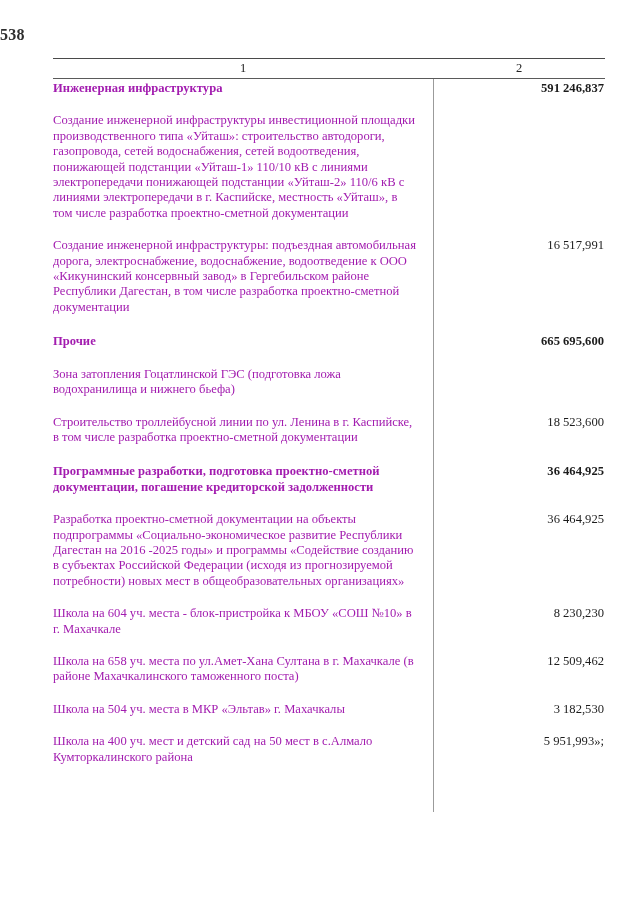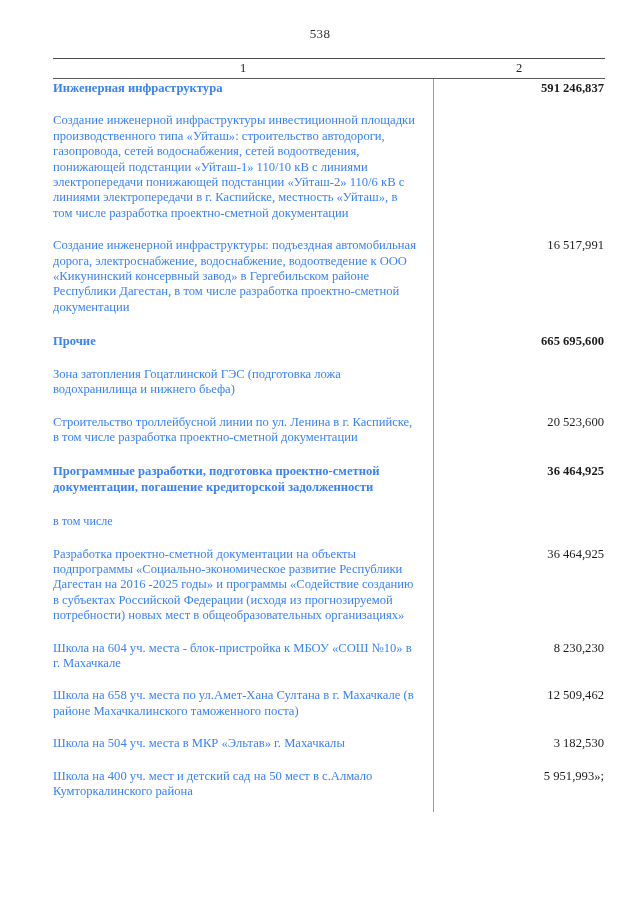--- a/index.html
+++ b/index.html
@@ -23,24 +23,25 @@
     width: 640px;
     height: 905px;
   }
 
   
   .page-number {
     position: absolute;
     top: 26px;
     left: 0;
     width: 640px;
-    text-align: center;
-    font-size: 13px;
+    text-align: left;
+    font-size: 16px;
     letter-spacing: 0.3px;
     color: #2e2e2e;
+    font-weight: bold;
   }
 
   
   .doc-table {
     position: absolute;
     top: 58px;
     left: 53px;
     width: 552px;
   }
 
@@ -86,21 +87,21 @@
     display: flex;
     align-items: flex-start;
     position: relative;
   }
   .row .desc {
     width: 380px;
     box-sizing: border-box;
     padding-right: 14px;
     font-size: 12.6px;
     line-height: 15.4px;
-    color: #3b82f6;
+    color: #a21caf;
     text-align: left;
     hyphens: manual;
   }
   .row .amount {
     width: 172px;
     box-sizing: border-box;
     padding-left: 28px;
     padding-right: 1px;
     font-size: 12.6px;
     line-height: 15.4px;
@@ -157,30 +158,26 @@
         </div>
         <div class="row sp-6 bold">
           <div class="desc">Прочие</div>
           <div class="amount">665 695,600</div>
         </div>
         <div class="row sp-5">
           <div class="desc">Зона затопления Гоцатлинской ГЭС (подготовка ложа водохранилища и нижнего бьефа)</div>
         </div>
         <div class="row sp-5">
           <div class="desc">Строительство троллейбусной линии по ул. Ленина в г. Каспийске, в том числе разработка проектно-сметной документации</div>
-          <div class="amount">20 523,600</div>
+          <div class="amount">18 523,600</div>
         </div>
         <div class="row sp-6 bold">
           <div class="desc">Программные разработки, подготовка проектно-сметной документации,   погашение кредиторской задолженности</div>
           <div class="amount">36 464,925</div>
         </div>
-        <div class="row sp-6 note">
-          <div class="desc">в том числе</div>
-          <div class="amount"></div>
-        </div>
         <div class="row sp-5">
           <div class="desc">Разработка проектно-сметной документации на объекты подпрограммы «Социально-экономическое развитие Республики Дагестан на 2016 -2025 годы» и программы «Содействие созданию в субъектах Российской Федерации (исходя из прогнозируемой потребности) новых мест в общеобразовательных организациях»</div>
           <div class="amount">36 464,925</div>
         </div>
         <div class="row sp-5">
           <div class="desc">Школа на 604 уч. места - блок-пристройка к МБОУ «СОШ №10» в г. Махачкале</div>
           <div class="amount">8 230,230</div>
         </div>
         <div class="row sp-5">
           <div class="desc">Школа на 658 уч. места по ул.Амет-Хана Султана в г. Махачкале (в районе Махачкалинского таможенного поста)</div>

